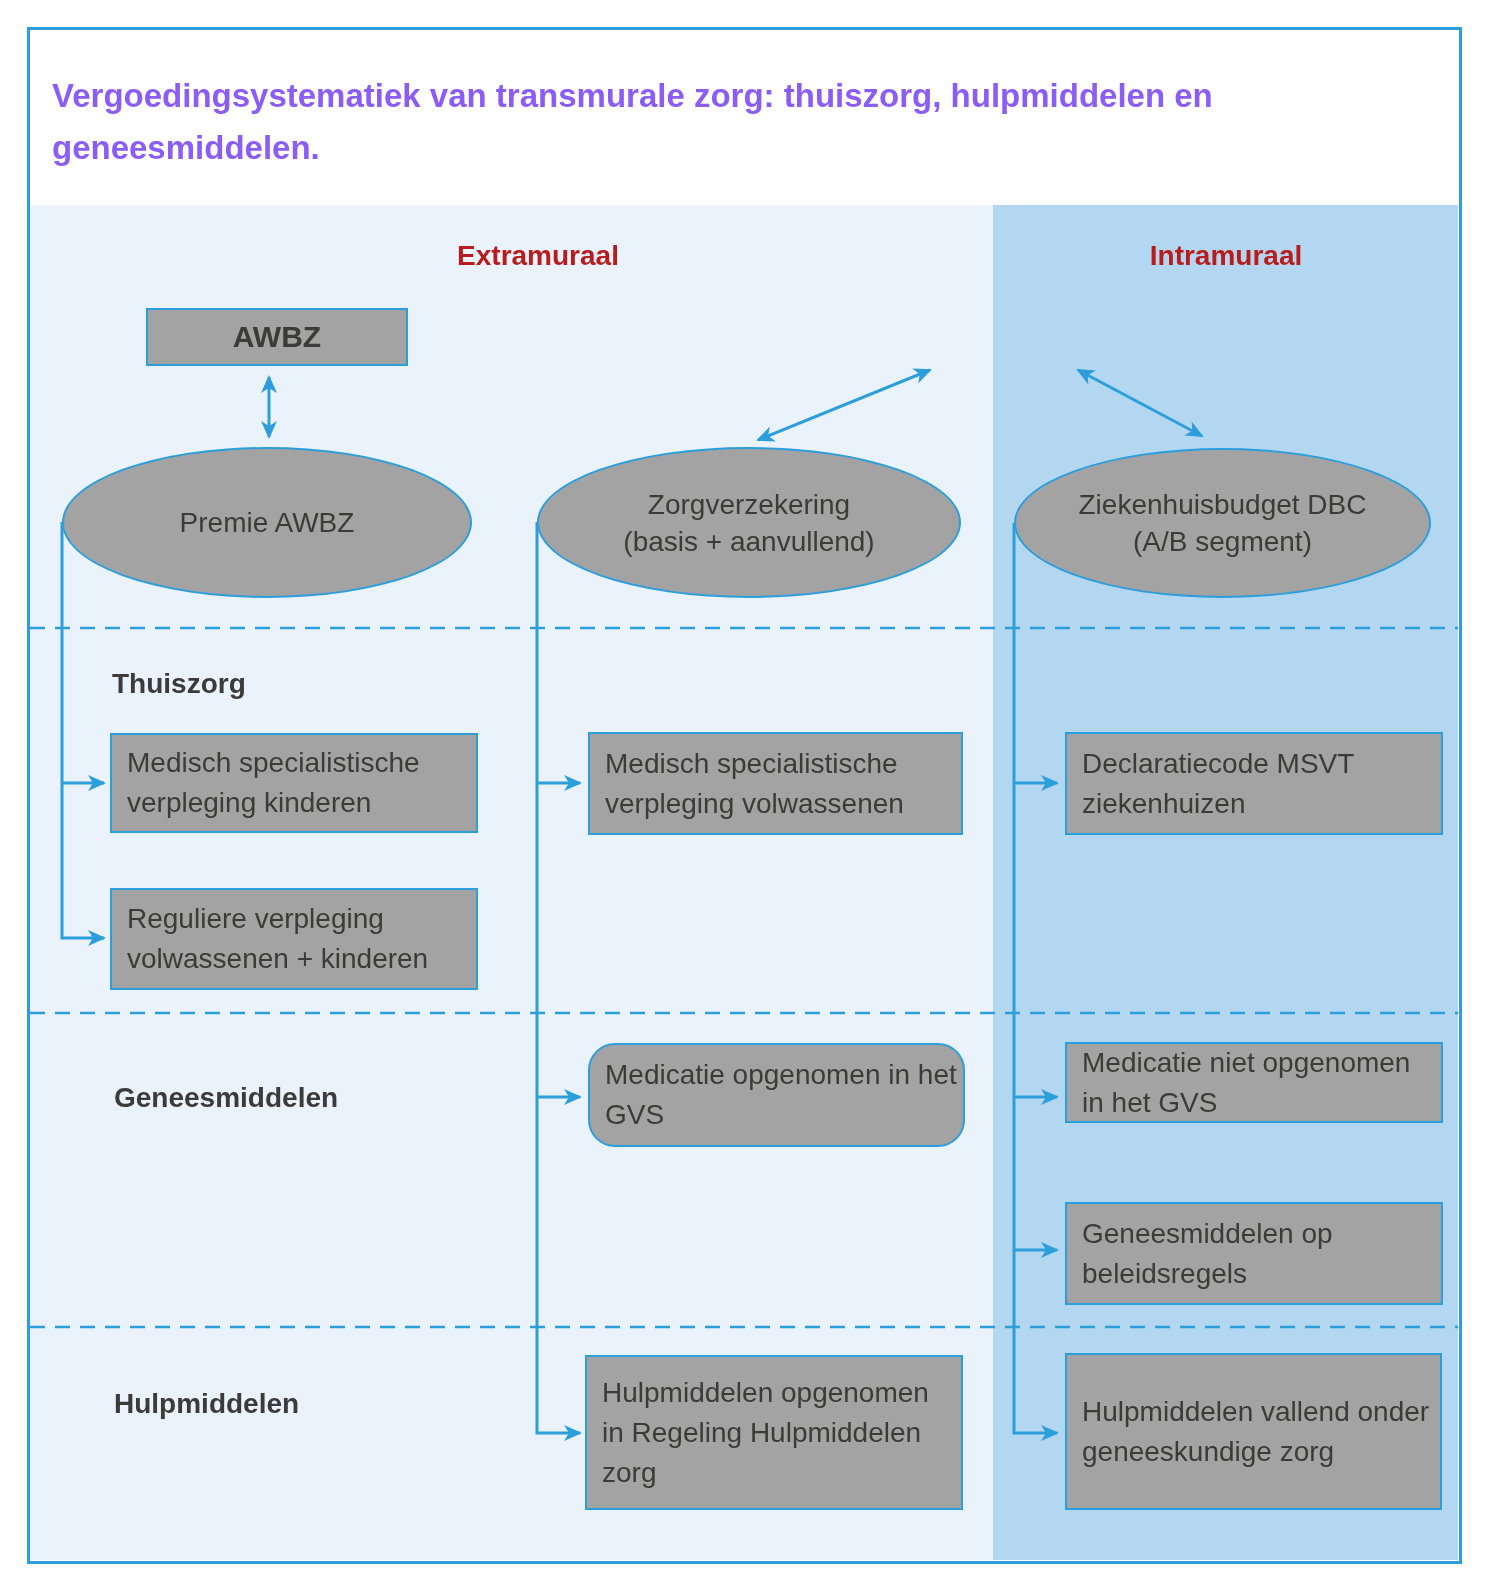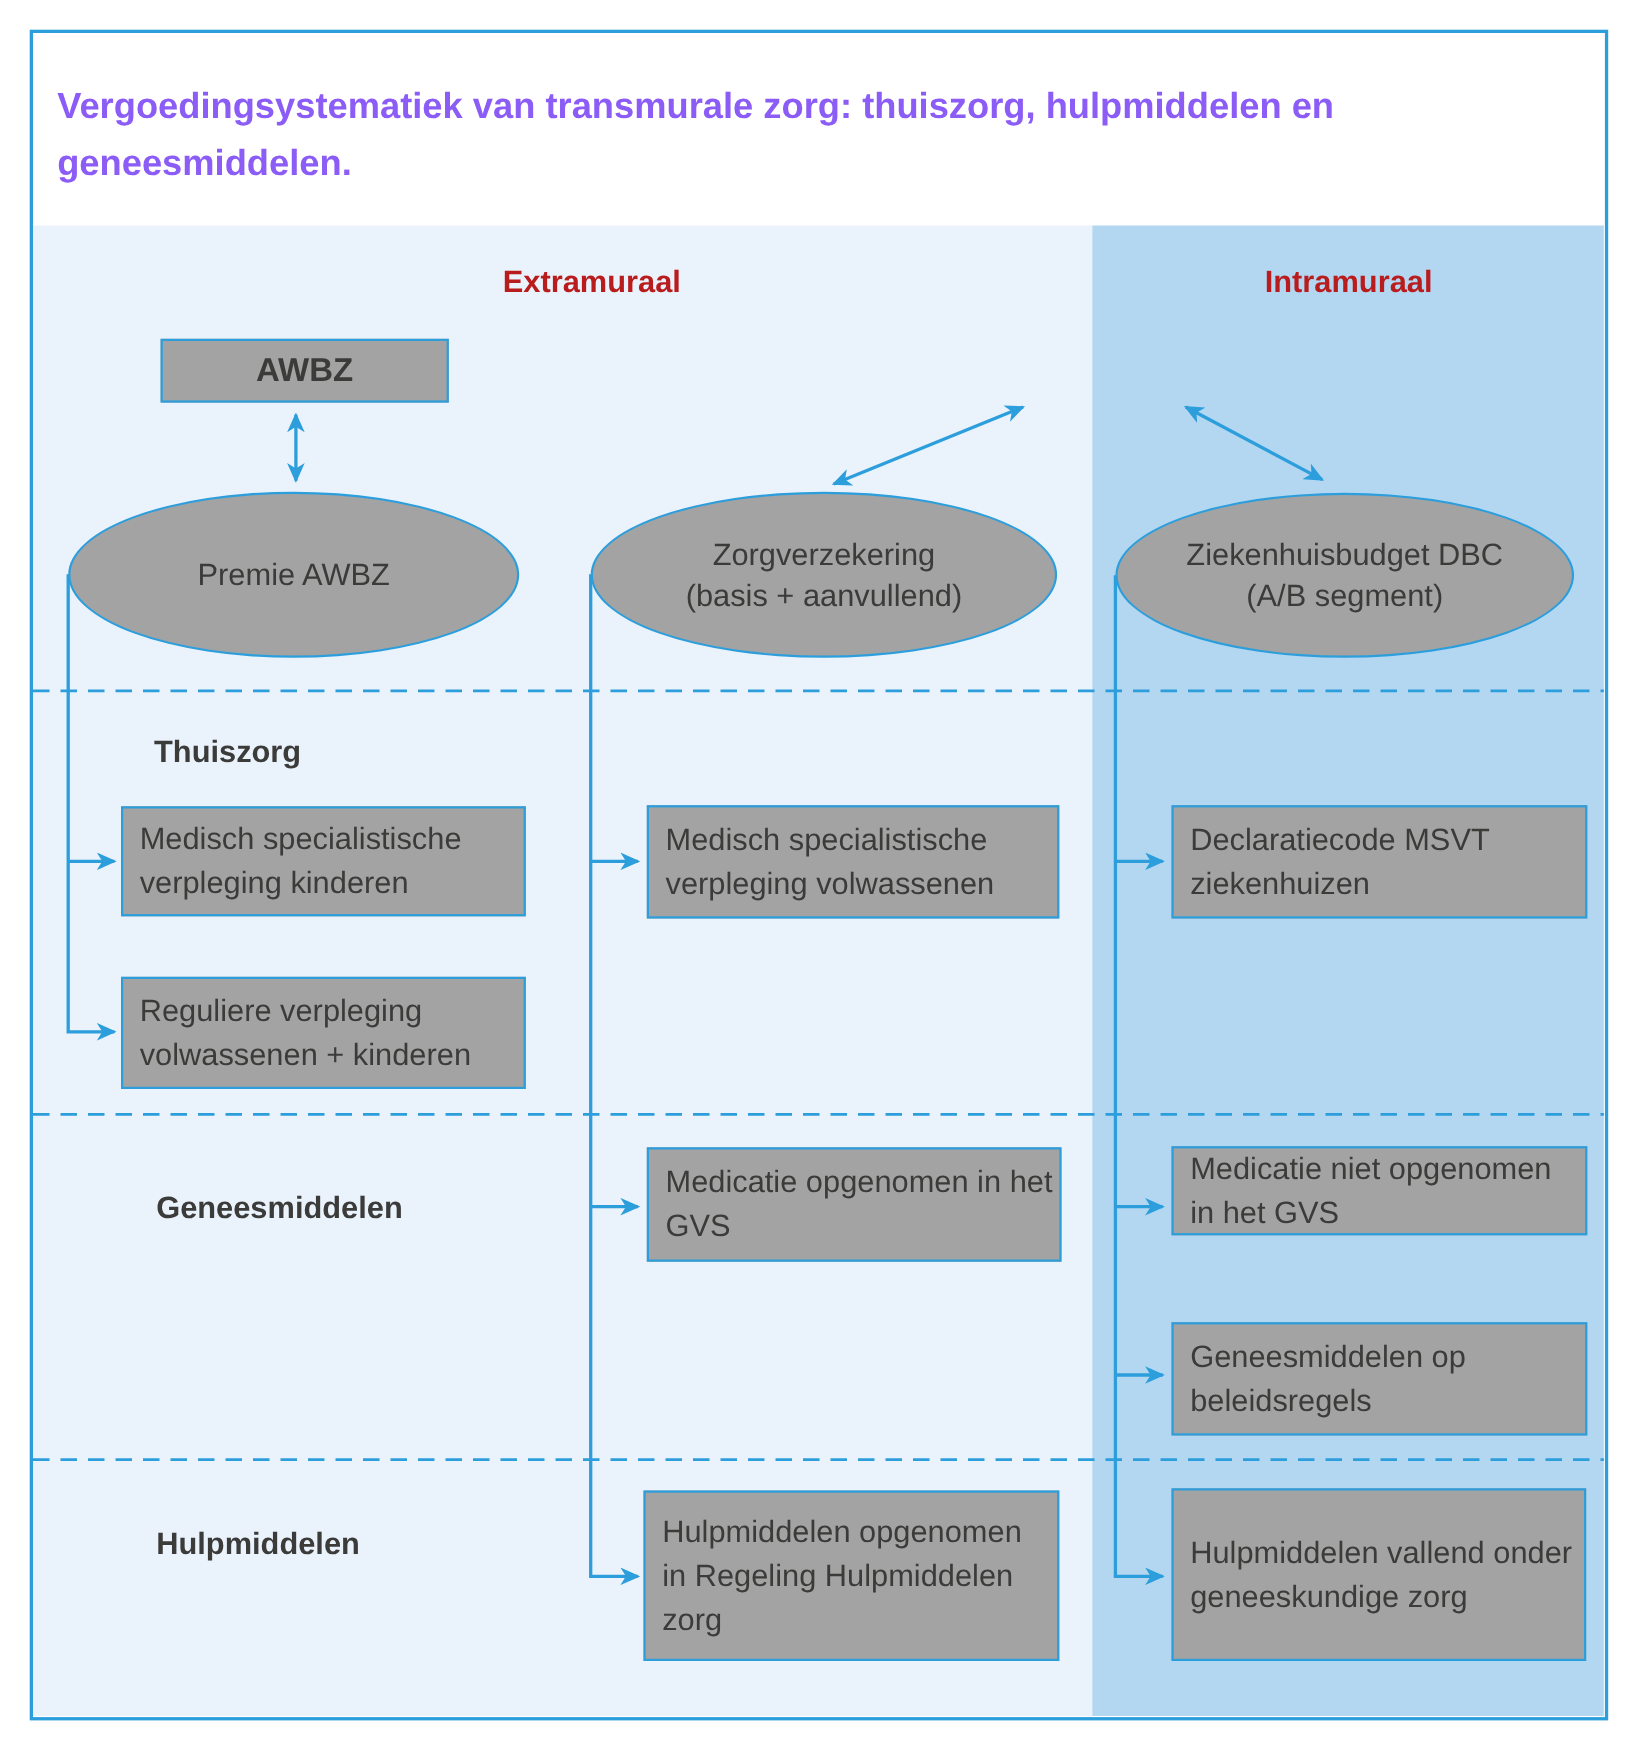--- a/index.html
+++ b/index.html
@@ -37,21 +37,21 @@
     display:flex; flex-direction:column; align-items:center; justify-content:center;
     font-size:28px; line-height:37px; text-align:center; color:#3B3B3A;
   }
   .obox {
     display:flex; flex-direction:column; justify-content:center;
     padding-left:15px; padding-right:6px;
     font-size:28px; line-height:40px; color:#3B3B3A;
   }
   .section-label {
     position:absolute; z-index:3; font-size:28px; font-weight:bold;
-    color:#3B3B3A; white-space:nowrap;margin-left:28px;
+    color:#3B3B3A; white-space:nowrap;
   }
 </style>
 </head>
 <body>
 
 <div class="canvas">
 
   <div class="frame"></div>
 
   <div class="title">
@@ -111,20 +111,20 @@
 
   <div class="section-label" style="left:112px; top:668px;">Thuiszorg</div>
   <div class="section-label" style="left:114px; top:1082px;">Geneesmiddelen</div>
   <div class="section-label" style="left:114px; top:1388px;">Hulpmiddelen</div>
 
   <div class="node obox" style="left:110px; top:733px; width:368px; height:100px; border-width:2px;">Medisch specialistische verpleging kinderen</div>
   <div class="node obox" style="left:110px; top:888px; width:368px; height:102px; border-width:2px;">Reguliere verpleging volwassenen + kinderen</div>
   <div class="node obox" style="left:588px; top:732px; width:375px; height:103px; border-width:2px;">Medisch specialistische verpleging volwassenen</div>
   <div class="node obox" style="left:1065px; top:732px; width:378px; height:103px; border-width:2px;">Declaratiecode MSVT ziekenhuizen</div>
 
-  <div class="node obox" style="left:588px; top:1043px; width:377px; height:104px; border-width:2px;">Medicatie opgenomen in het GVS</div>
+  <div class="node obox" style="left:588px; top:1043px; width:377px; height:104px; border-width:2px;border-radius:27px;">Medicatie opgenomen in het GVS</div>
   <div class="node obox" style="left:1065px; top:1042px; width:378px; height:81px; border-width:2px;">Medicatie niet opgenomen in het GVS</div>
   <div class="node obox" style="left:1065px; top:1202px; width:378px; height:103px; border-width:2px;">Geneesmiddelen op beleidsregels</div>
 
   <div class="node obox" style="left:585px; top:1355px; width:378px; height:155px; border-width:2px;">Hulpmiddelen opgenomen in Regeling Hulpmiddelen zorg</div>
   <div class="node obox" style="left:1065px; top:1353px; width:377px; height:157px; border-width:2px;">Hulpmiddelen vallend onder geneeskundige zorg</div>
 
 </div>
 
 </body></html>

